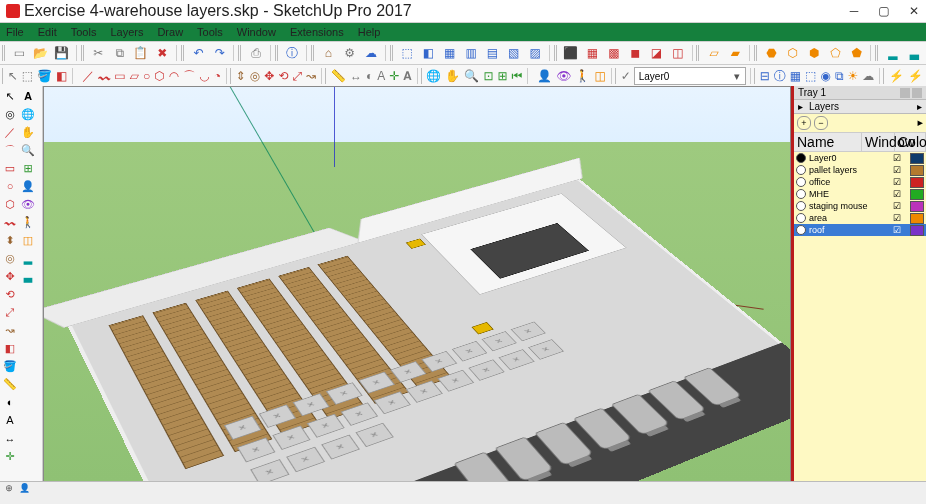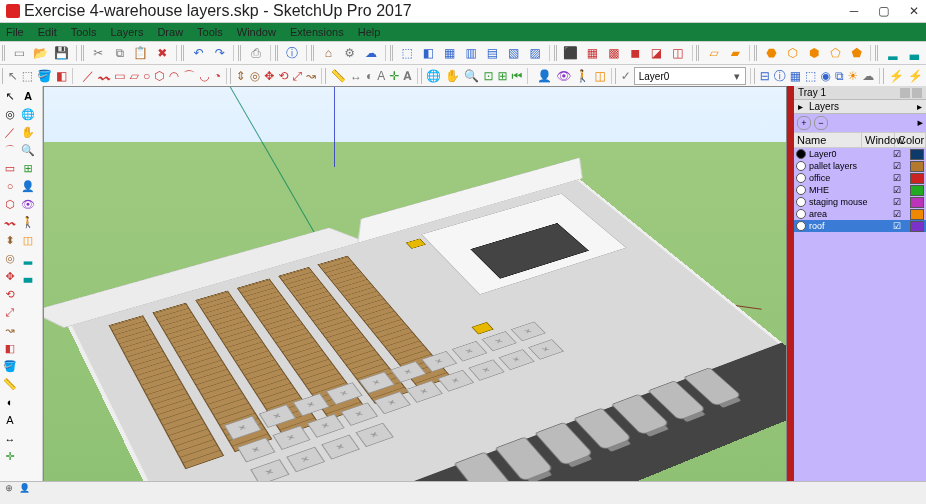--- a/index.html
+++ b/index.html
@@ -33,29 +33,29 @@
 .office{position:absolute;right:6%;top:6%;width:30%;height:34%;background:#f6f6f6;border:1px solid #bbb}
 .office .inner{position:absolute;left:18%;top:40%;width:60%;height:48%;background:#444;border:1px solid #222}
 .staging{position:absolute;left:14%;bottom:18%;width:58%;height:24%;display:flex;flex-wrap:wrap;gap:6px}
 .staging .pal{width:26px;height:20px;background:#cfcfcf;border:1px solid #999;position:relative}
 .staging .pal::after{content:"✕";position:absolute;inset:0;display:flex;align-items:center;justify-content:center;color:#888;font-size:9px}
 .forklift{position:absolute;width:16px;height:12px;background:#e6b800;border:1px solid #8a6d00}
 .dockpad{position:absolute;left:18%;bottom:-20%;width:82%;height:24%;background:#444}
 .trucks{position:absolute;left:40%;bottom:-8%;display:flex;gap:10px}
 .truck{width:30px;height:46px;background:#bbb;border:1px solid #777;border-radius:3px 3px 6px 6px;position:relative}
 .truck::after{content:"";position:absolute;bottom:-6px;left:4px;width:22px;height:6px;background:#888;border-radius:2px}
-.tray{width:132px;background:#c4b5fd;border-left:7px solid #b91c1c;display:flex;flex-direction:column}
+.tray{width:132px;background:#fef9c3;border-left:3px solid #b91c1c;display:flex;flex-direction:column}
 .tray-title{background:#dcdcdc;border-bottom:1px solid #bbb;padding:1px 4px;display:flex;align-items:center;font-size:10px}
 .tray-title .sp{flex:1}
 .tray-title .ctl{width:10px;height:10px;margin-left:2px;background:#bbb;cursor:pointer}
 .panel-hdr{background:#e6e6e6;border-bottom:1px solid #bbb;padding:1px 4px;font-size:10px;display:flex;align-items:center;gap:3px}
 .panel-hdr .exp{width:8px}
 .panel-tools{padding:2px 3px;display:flex;gap:3px;border-bottom:1px solid #ccc}
 .panel-tools .pt{width:12px;height:12px;border:1px solid #999;border-radius:6px;display:flex;align-items:center;justify-content:center;font-size:9px;cursor:pointer}
-.layer-hdrs{display:flex;font-size:11px;border-bottom:1px solid #ccc;background:#e9e9e9}
+.layer-hdrs{display:flex;font-size:14px;border-bottom:1px solid #ccc;background:#e9e9e9}
 .layer-hdrs div{padding:1px 3px;border-right:1px solid #ccc}
 .lh-name{flex:1}.lh-vis{width:26px}.lh-col{width:24px}
 .layer-row{display:flex;align-items:center;font-size:9px;padding:0 2px;height:12px;cursor:pointer}
 .layer-row.sel{background:#3a7bd5;color:#fff}
 .layer-row .rad{width:8px;height:8px;border:1px solid #555;border-radius:50%;margin-right:3px;background:#fff}
 .layer-row .rad.on{background:#000}
 .layer-row .nm{flex:1;white-space:nowrap;overflow:hidden}
 .layer-row .vis{width:26px;text-align:center}
 .layer-row .sw{width:12px;height:9px;border:1px solid #555}
 .statusbar{position:absolute;bottom:0;left:0;right:0;height:22px;background:#efefef;border-top:1px solid #bbb;display:flex;flex-direction:column}

